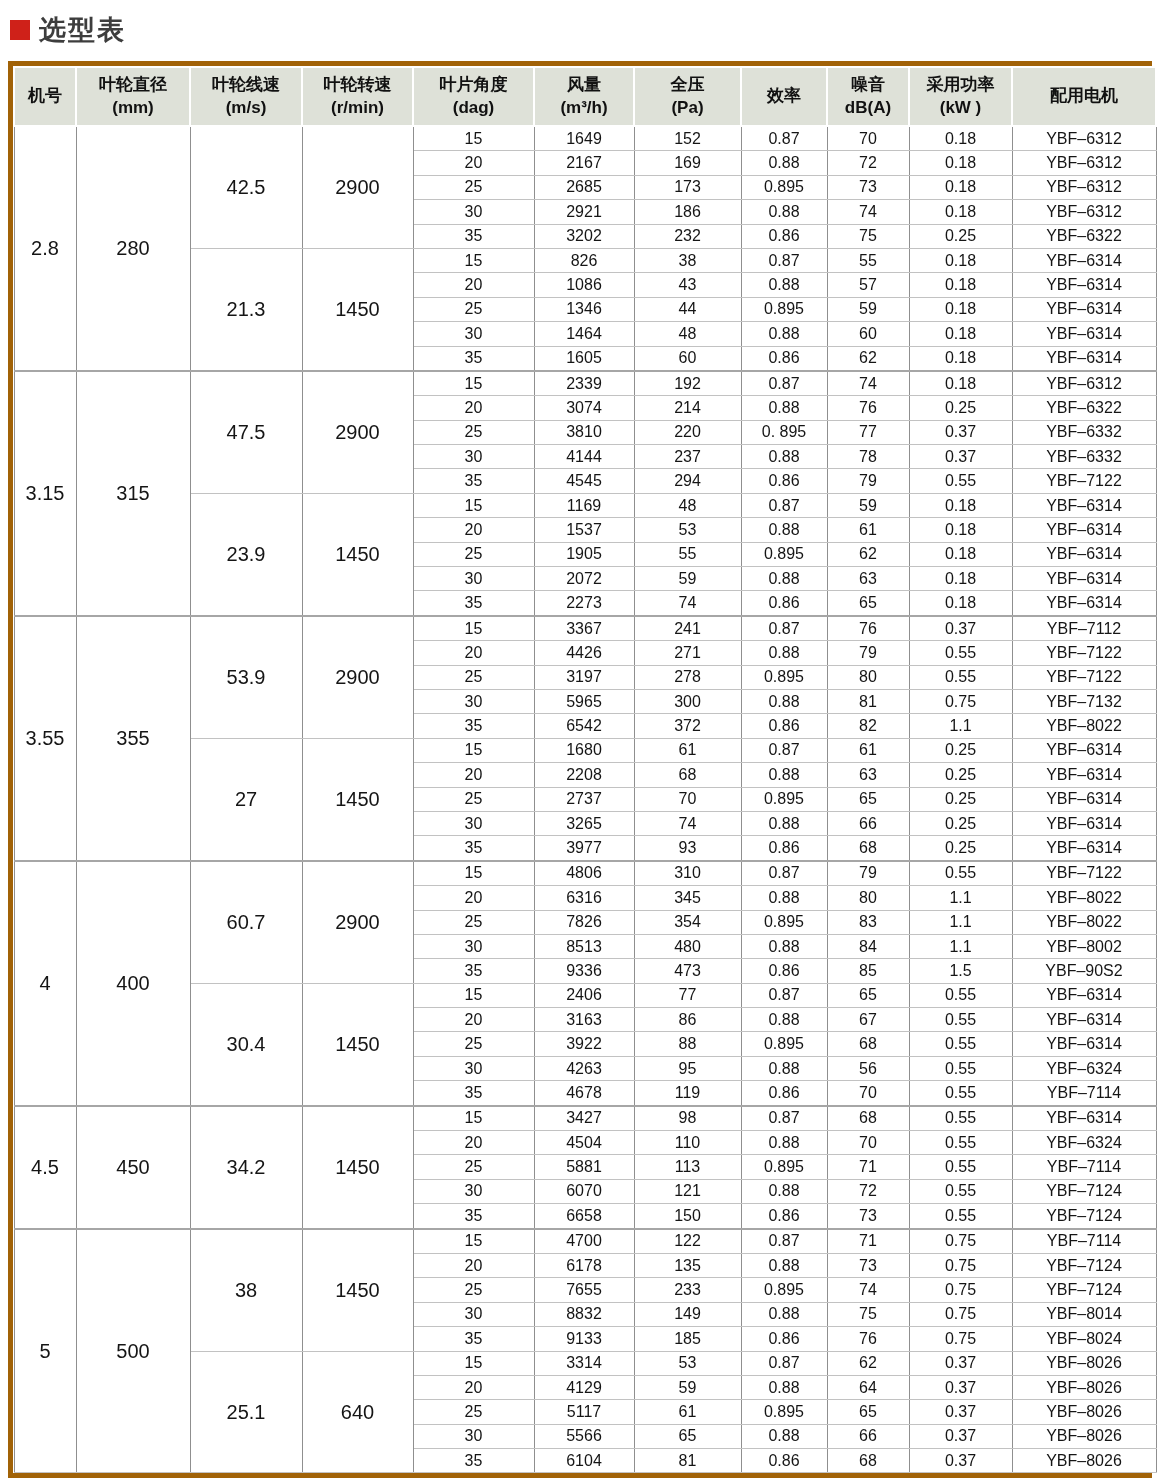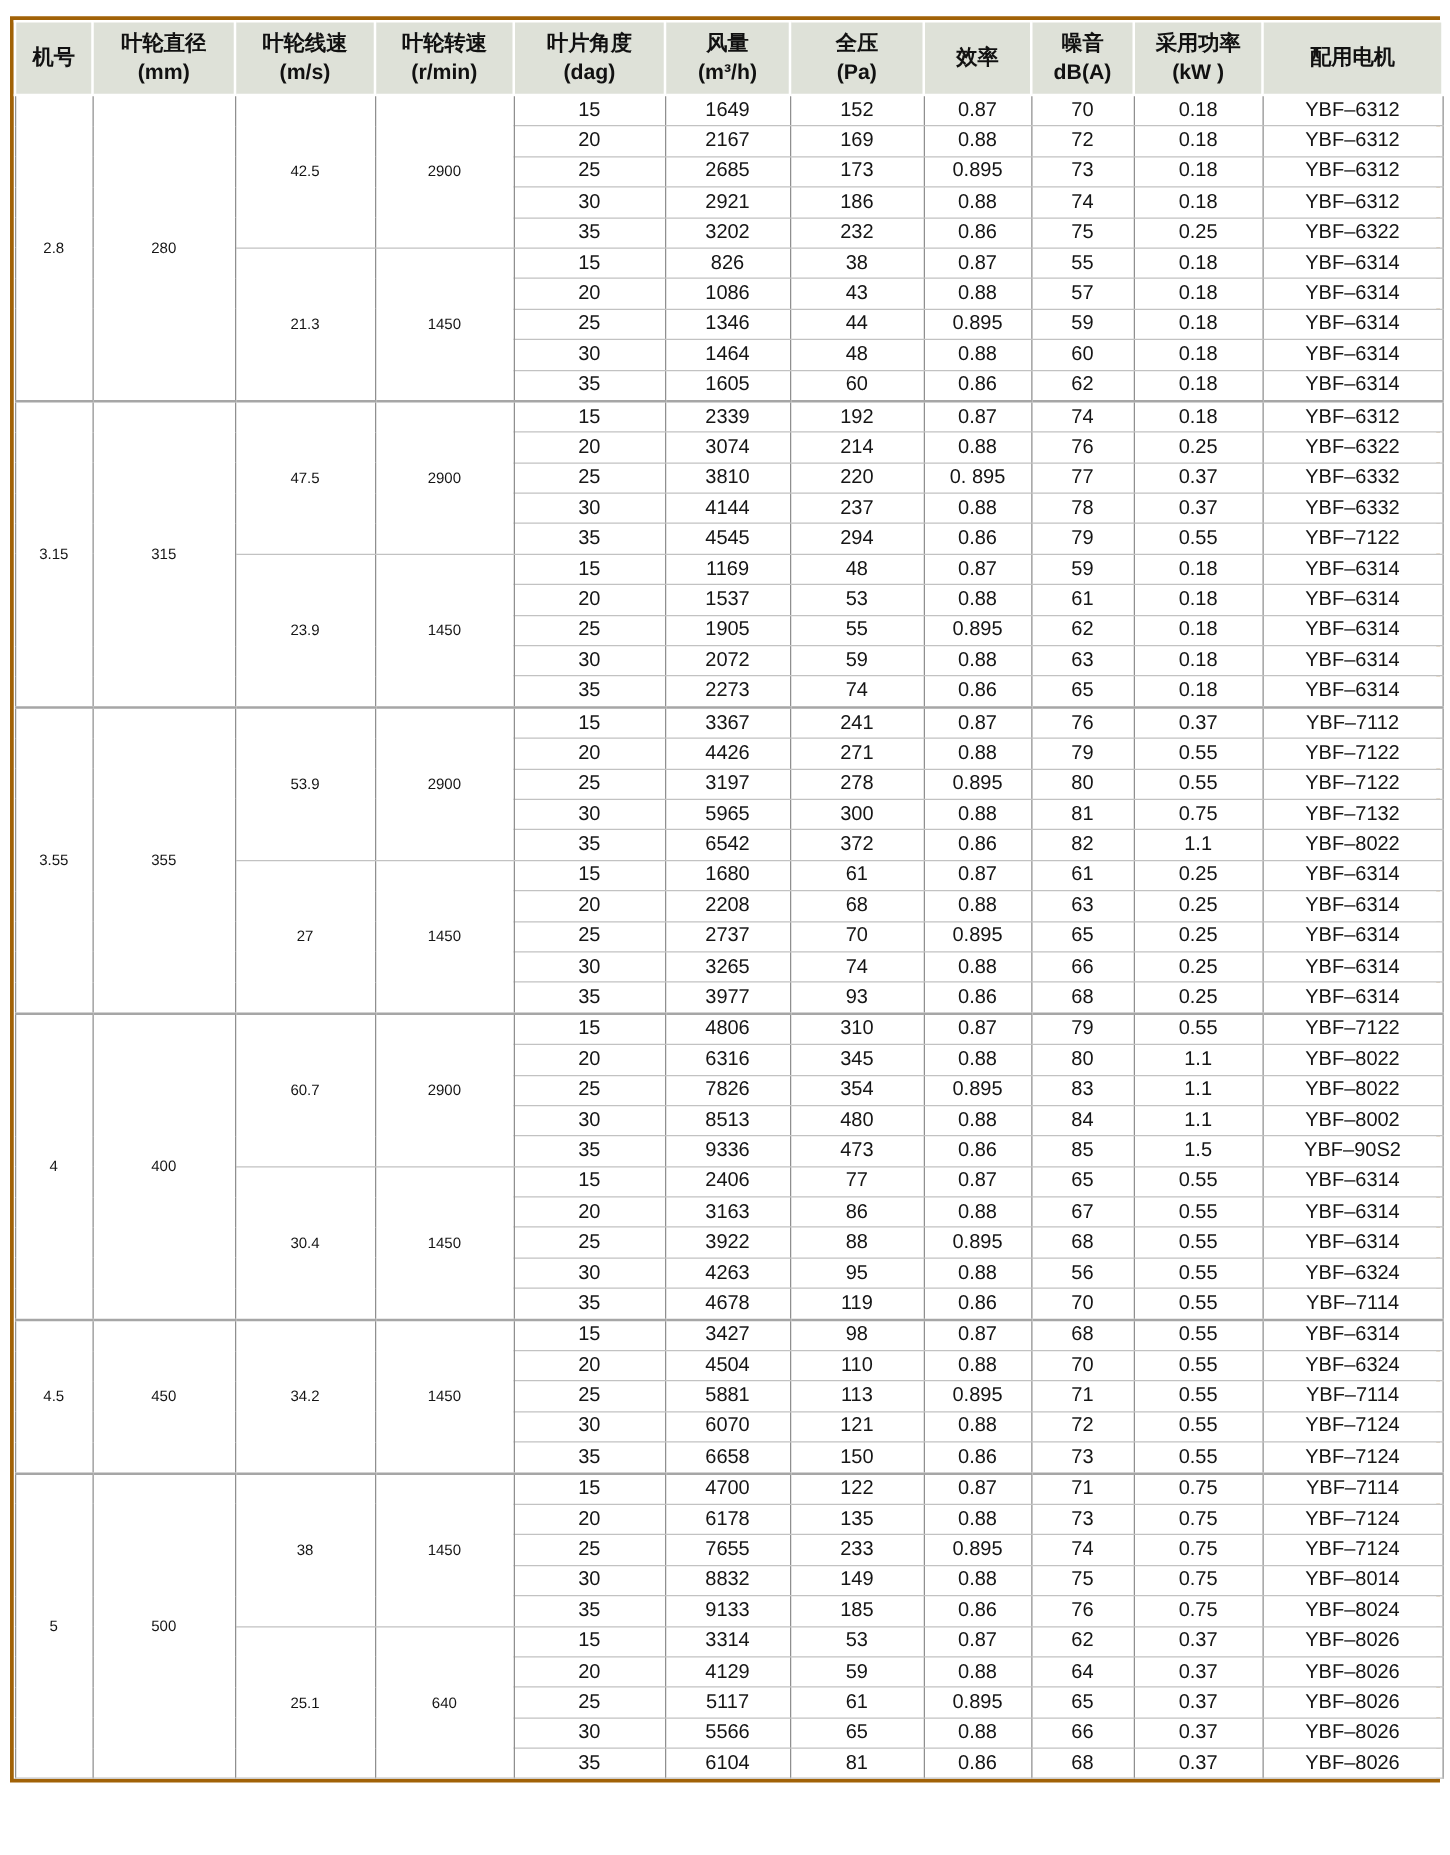--- a/index.html
+++ b/index.html
@@ -32,21 +32,21 @@
   }
   .title-text {
     font-size: 27px;
     font-weight: bold;
     color: #3d3d3d;
     letter-spacing: 2px;
     line-height: 1;
   }
   .table-wrap {
     margin: 13px 8px 0 8px;
-    border: 3px solid #a16207;
+    border: 5px solid #a16207;
   }
   table.sel {
     border-collapse: collapse;
     table-layout: fixed;
     width: 1142px;
   }
   table.sel thead th {
     background: #dee1d8;
     border: 2px solid #ffffff;
     font-size: 17px;
@@ -69,28 +69,32 @@
     height: 23.4px;
     padding: 0;
     line-height: 1;
     background: #ffffff;
     white-space: nowrap;
   }
   table.sel tbody tr.group-start td {
     border-top: 2px solid #a6a6a6;
   }
   table.sel tbody td.merged {
-    font-size: 12px;
+    font-size: 20px;
     margin-top: 36px;
   }
 </style>
 </head>
 <body>
 
 <div class="page">
+  <div class="title-row">
+    <span class="title-bullet"></span>
+    <span class="title-text">选型表</span>
+  </div>
 
   <div class="table-wrap">
     <table class="sel">
       <colgroup>
         <col style="width:62px">
           <col style="width:114px">
           <col style="width:112px">
         <col style="width:111px">
           <col style="width:121px">
           <col style="width:100px">

